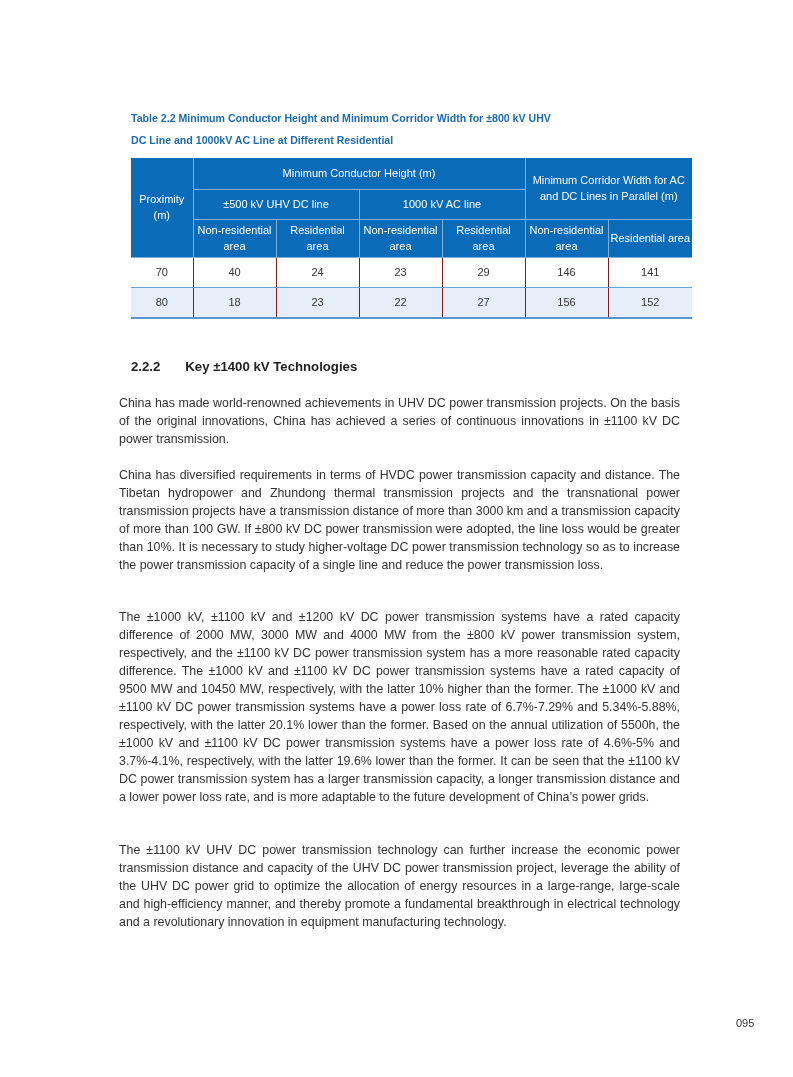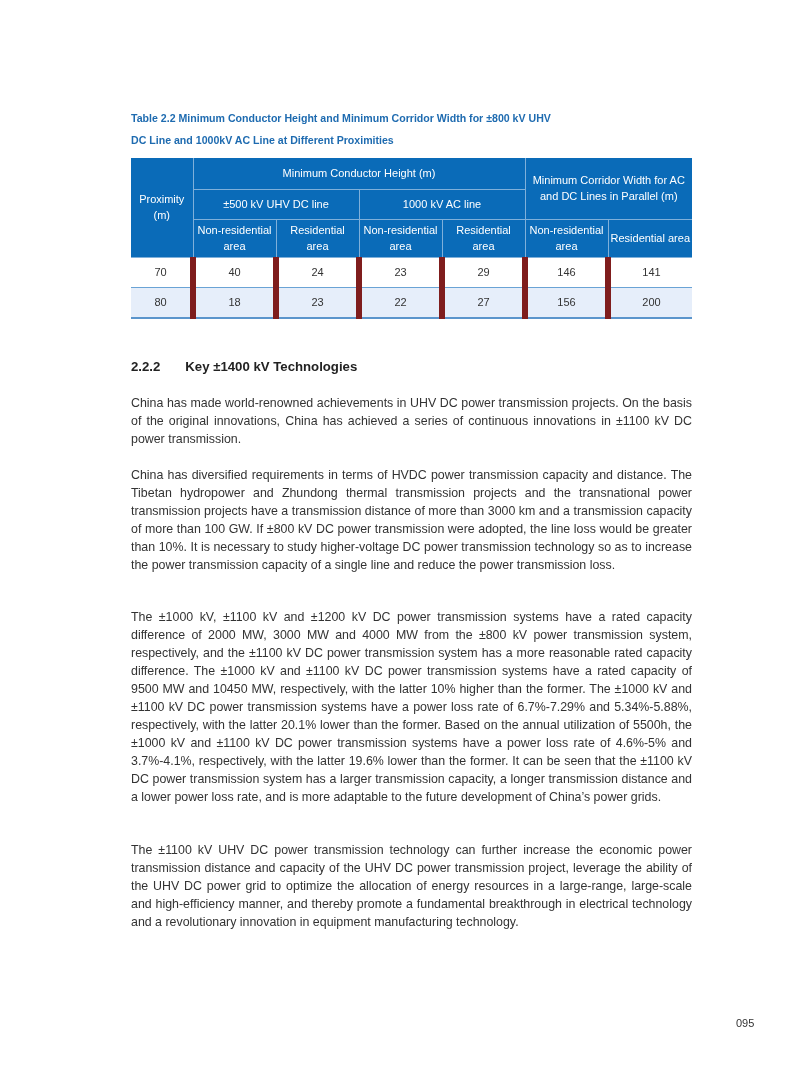--- a/index.html
+++ b/index.html
@@ -6,42 +6,42 @@
   body { width: 793px; height: 1077px; position: relative; overflow: hidden; font-family: "Liberation Sans", sans-serif; color: #333333; }
   .caption { position: absolute; left: 131px; width: 561px; text-align: left; color: #1e6bb0; font-weight: bold; font-size: 10.6px; }
   .caption.l1 { top: 112px; }
   .caption.l2 { top: 134px; }
 
   table.t22 { position: absolute; left: 131px; top: 158px; width: 561px; border-collapse: collapse; table-layout: fixed; font-size: 11px; }
   table.t22 th { background: #0a6bb8; color: #ffffff; font-weight: normal; border: 1px solid #7fb0da; line-height: 16px; padding: 0 2px; text-align: center; vertical-align: middle; }
   table.t22 thead tr:first-child th { border-top: none; }
   table.t22 th.first { border-left: none; }
   table.t22 th.last { border-right: none; }
-  table.t22 td { text-align: center; color: #333333; border-left: 1px solid #6aa3d5; border-right: 6px solid #7f1d1d; height: 29px; padding: 0; font-size: 11px; }
+  table.t22 td { text-align: center; color: #333333; border-left: 1px solid #6aa3d5; border-right: 1px solid #7f1d1d; height: 29px; padding: 0; font-size: 11px; }
   table.t22 td.first { border-left: none; }
   table.t22 td.last { border-right: none; }
   table.t22 tbody tr.r0 td { background: #ffffff; border-bottom: 1px solid #6aa3d5; }
   table.t22 tbody tr.r1 td { background: #e6eefa; border-bottom: 2px solid #5b95cc; margin-left: 20px; }
 
   .section-heading { position: absolute; left: 131px; top: 359px; font-size: 13.2px; font-weight: bold; color: #222222; }
   .section-heading .num { margin-right: 25px; }
 
-  .para { position: absolute; left: 131px; width: 561px; font-size: 12.4px; line-height: 18px; color: #333333; text-align: justify; margin: 0; }
+  .para { position: absolute; left: 119px; width: 561px; font-size: 12.4px; line-height: 18px; color: #333333; text-align: justify; margin: 0; }
   .p1 { top: 394px; }
   .p2 { top: 466px; }
   .p3 { top: 608px; }
   .p4 { top: 841px; }
 
   .page-number { position: absolute; left: 736px; top: 1017px; font-size: 11px; color: #333333; }
 </style>
 </head>
 <body>
 
 <div class="caption l1">Table 2.2    Minimum Conductor Height and Minimum Corridor Width for ±800 kV UHV</div>
-<div class="caption l2">DC Line and 1000kV AC Line at Different Proximities</div>
+<div class="caption l2">DC Line and 1000kV AC Line at Different Residential</div>
 
 <table class="t22">
   <colgroup>
     <col style="width:62px">
       <col style="width:83px">
       <col style="width:83px">
       <col style="width:83px">
       <col style="width:83px">
       <col style="width:83px">
       <col style="width:84px">
@@ -75,21 +75,21 @@
       <td>146</td>
       <td class="last">141</td>
     </tr>
     <tr class="r1">
       <td class="first">80</td>
       <td>18</td>
       <td>23</td>
       <td>22</td>
       <td>27</td>
       <td>156</td>
-      <td class="last">200</td>
+      <td class="last">152</td>
     </tr>
   </tbody>
 </table>
 
 <div class="section-heading">
   <span class="num">2.2.2</span><span>Key ±1400 kV Technologies</span>
 </div>
 
 <p class="para p1">China has made world-renowned achievements in UHV DC power transmission projects. On the basis of the original innovations, China has achieved a series of continuous innovations in ±1100 kV DC power transmission.</p>
 <p class="para p2">China has diversified requirements in terms of HVDC power transmission capacity and distance. The Tibetan hydropower and Zhundong thermal transmission projects and the transnational power transmission projects have a transmission distance of more than 3000 km and a transmission capacity of more than 100 GW. If ±800 kV DC power transmission were adopted, the line loss would be greater than 10%. It is necessary to study higher-voltage DC power transmission technology so as to increase the power transmission capacity of a single line and reduce the power transmission loss.</p>

